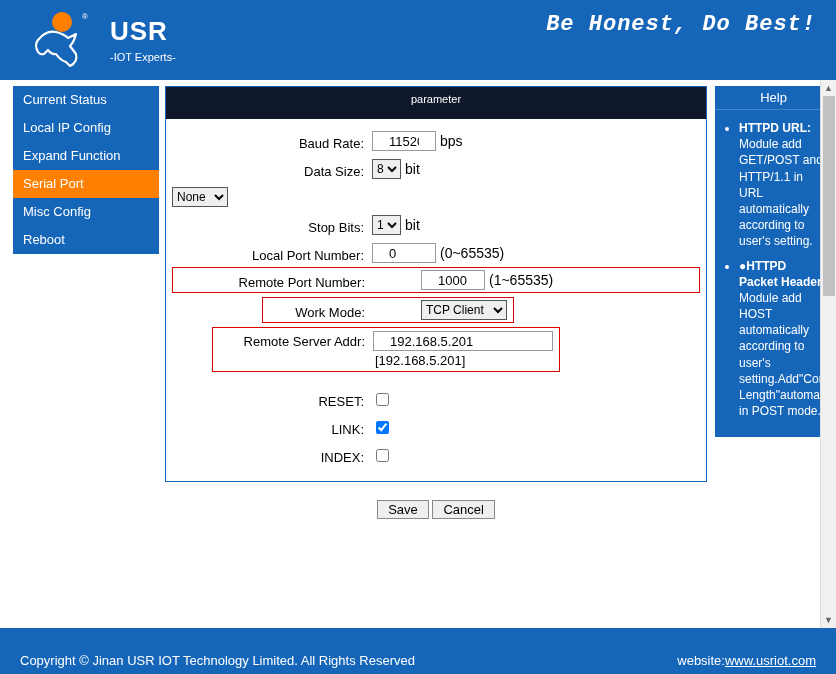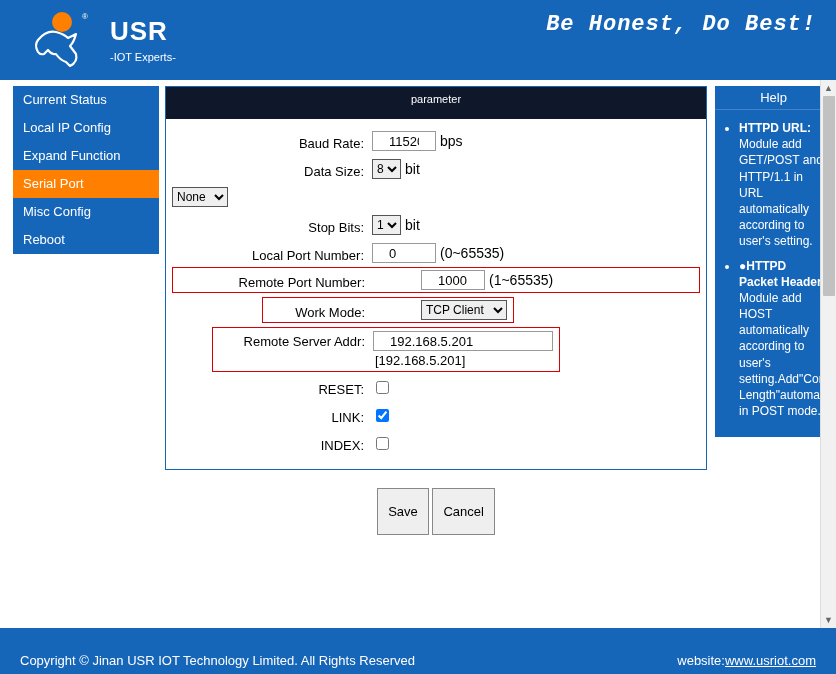--- a/index.html
+++ b/index.html
@@ -145,21 +145,21 @@
     padding-left: 2px;
     margin-top: 2px;
   }
   .btn-row {
     text-align: center;
     margin-top: 18px;
   }
   button {
     background: #efefef;
     border: 1px solid #888;
-    padding: 15px 10px;
+    padding: 1px 10px;
     font-size: 13px;
     cursor: pointer;
     font-family: Arial, sans-serif;
   }
 
   .right-col {
     width: 125px;
     padding: 6px 4px 0 4px;
   }
   .help-panel {
@@ -312,21 +312,21 @@
         <div style="margin-bottom:4px; display:flex; justify-content:flex-start;">
           <div style="width:90px"></div>
           <div class="redbox" style="height:26px;">
             <div class="lbl" style="width:108px">Work Mode:</div>
             <div class="val">
               <select style="width:86px"><option>TCP Client</option></select>
             </div>
           </div>
         </div>
 
-        <div style="margin-bottom:1px; display:flex;align-items:center;">
+        <div style="margin-bottom:13px; display:flex;align-items:center;">
           <div style="width:40px"></div>
           <div class="redbox-multi" style="flex:0 0 auto;">
             <div style="display:flex; align-items:center;">
               <div class="lbl" style="width:158px">Remote Server Addr:</div>
               <div class="val">
                 <input type="text" style="width: 180px;" value="192.168.5.201">
               </div>
             </div>
             <div style="display:flex;">
               <div style="width:158px"></div>

